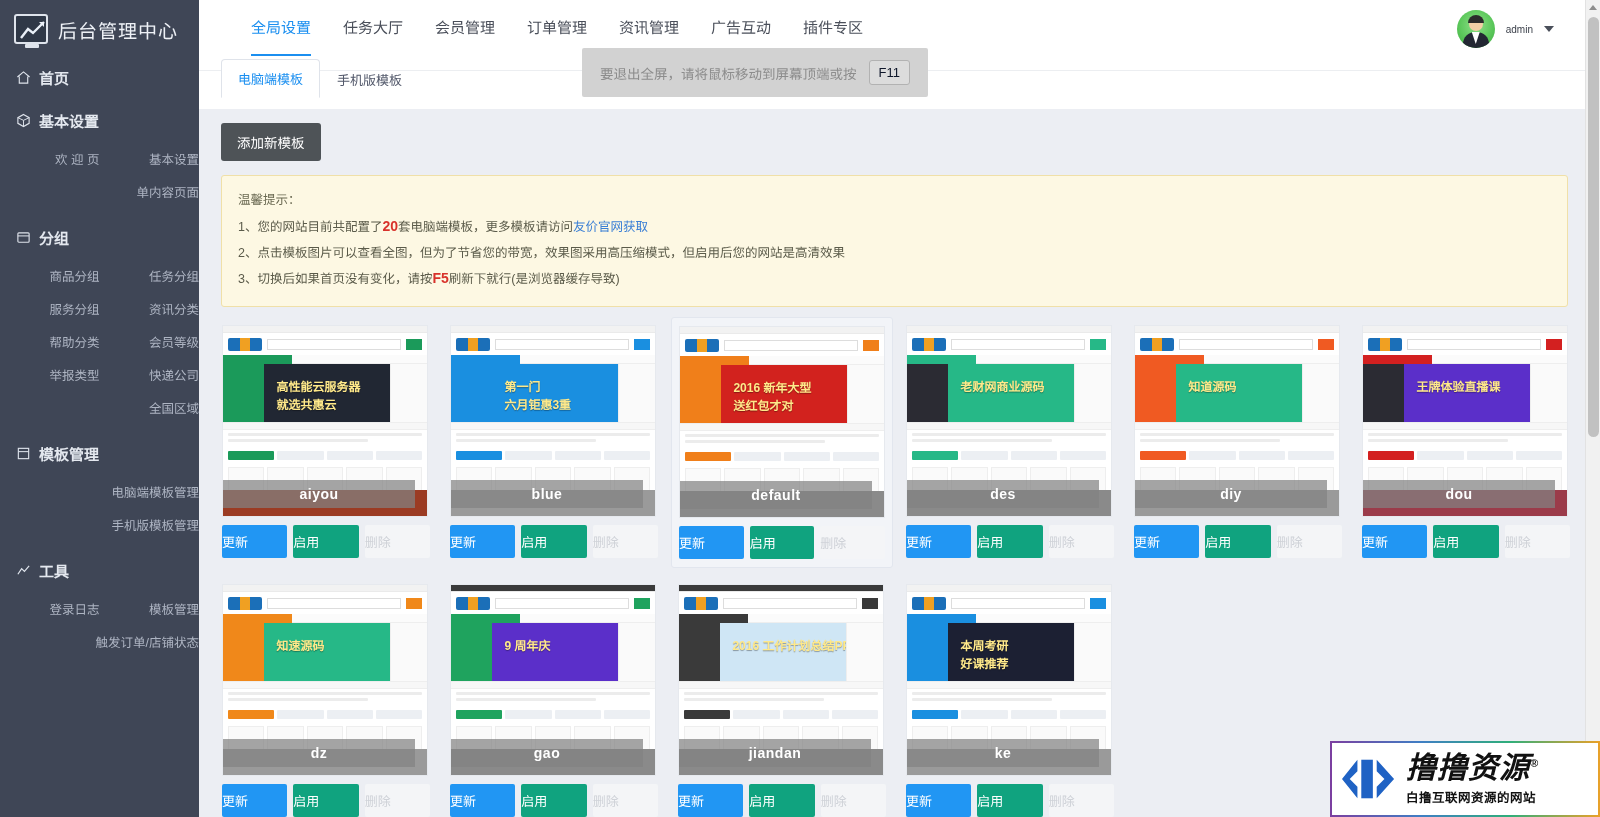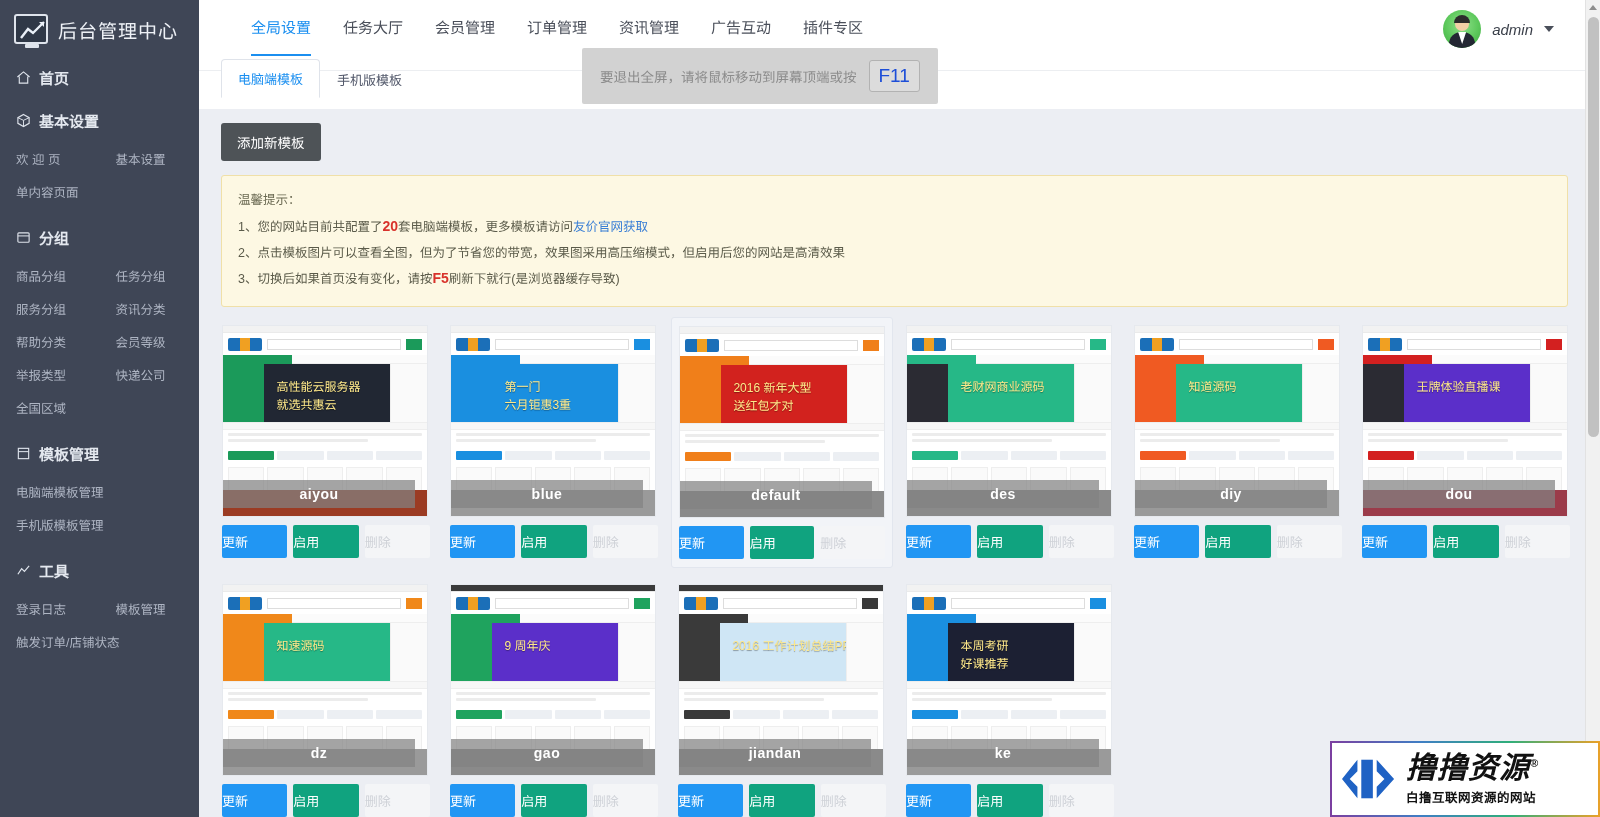--- a/index.html
+++ b/index.html
@@ -35,21 +35,21 @@
   .brand-title { font-size: 19px; color: #eef1f6; letter-spacing: 1px; font-weight: 500;}
 
   .nav-group { margin-top: 4px; }
   .nav-head {
     display: flex; align-items: center; gap: 8px;
     padding: 9px 0 9px 16px; font-size: 15px; color: #e4e8ef; font-weight: 600;
     cursor: pointer;
   }
   .nav-head .gi { width: 15px; height: 15px; display:inline-block; position: relative; }
   .sub-list {
-    display: flex; flex-wrap: wrap; padding: 2px 0 6px 0;
+    display: flex; flex-wrap: wrap; padding: 2px 0 6px 0; text-align: right;
   }
   .sub-item {
     width: 50%; font-size: 12.5px; color: #aeb5c3;
     padding: 7px 0 7px 16px; cursor: pointer; white-space: nowrap;
   }
   .sub-item.full { width: 100%; }
 
   
   .right { flex: 1 1 auto; height: 817px; position: relative; background: #eceef3; }
 
@@ -73,34 +73,34 @@
   }
   .avatar {
     width: 38px; height: 38px; border-radius: 50%;
     background: radial-gradient(circle at 50% 40%, #8fe08a 0%, #5cc85b 55%, #3aa83c 100%);
     position: relative; overflow: hidden;
   }
   .avatar .head { position:absolute; left:12px; top:7px; width:14px; height:14px; border-radius:50%; background:#f2cfa6; }
   .avatar .hair { position:absolute; left:11px; top:5px; width:16px; height:8px; border-radius:8px 8px 0 0; background:#2c2c2c; }
   .avatar .body { position:absolute; left:6px; top:22px; width:26px; height:18px; border-radius:12px 12px 0 0; background:#232733; }
   .avatar .shirt{ position:absolute; left:15px; top:22px; width:8px; height:12px; background:#fff; clip-path: polygon(0 0,100% 0,50% 100%); }
-  .username { font-size: 15px; color: #3a3f49; font-style: italic; }
+  .username { font-size: 10px; color: #3a3f49; }
   .caret-down {
     width: 0; height: 0; border-left: 5px solid transparent; border-right: 5px solid transparent;
     border-top: 6px solid #4a4f5a;
   }
   .fs-tooltip {
     position: absolute; left: 383px; top: 48px;
     background: #d2d2d2; color: #8c8c8c; font-size: 13.5px;
     padding: 12px 18px; display: flex; align-items: center; gap: 12px;
     border-radius: 2px; white-space: nowrap;
   }
   .fs-key {
-    border: 1px solid #b2b2b2; background: #dcdcdc; color: #1d4ed8;
-    padding: 4px 9px; border-radius: 3px; font-size: 19px;
+    border: 1px solid #b2b2b2; background: #dcdcdc; color: #0f172a;
+    padding: 4px 9px; border-radius: 3px; font-size: 13px;
   }
 
   
   .tabs-wrap { background: #fff; padding: 0 0 12px 22px; height: 38px; display:flex; align-items:flex-end; }
   .tab {
     font-size: 13px; color: #52586a; padding: 9px 16px 9px 16px; cursor: pointer;
     border: 1px solid transparent; border-bottom: none; position: relative; top: 1px;
   }
   .tab.active {
     color: #1b8ff0; background: #fff;
@@ -162,21 +162,21 @@
   .mk-logo { width:34px; height:13px; border-radius:2px;
              background: linear-gradient(90deg,#1b6fb8 0 36%, #f0a022 36% 64%, #1b6fb8 64% 100%); }
   .mk-srch { flex:1; height:11px; background:#fff; border:1px solid #ddd; }
   .mk-sbtn { width:16px; height:11px; }
   .mk-menu { height:9px; display:flex; }
   .mk-menu .m1 { width:34%; }
   .mk-menu .m2 { flex:1; background:#fbfbfb; border-bottom:1px solid #eee;}
   .mk-banner { height:58px; position:relative; display:flex; }
   .mk-side { width:20%; height:100%; }
   .mk-hero { flex:1; height:100%; position:relative; overflow:hidden; }
-  .mk-hero .txt { position:absolute; left:10%; top:22%; font-size:12px; font-weight:400;
+  .mk-hero .txt { position:absolute; left:10%; top:22%; font-size:12px; font-weight:700;
                   color:#ffe98a; text-shadow:0 1px 1px rgba(0,0,0,.35); white-space:nowrap;}
   .mk-rail { width:18%; background:#fafafa; border-left:1px solid #eee;}
   .mk-strip { height:8px; background:#f7f7f7; border-top:1px solid #eee; border-bottom:1px solid #eee;}
   .mk-rowlines { padding:3px 5px; }
   .mk-rowlines i { display:block; height:3px; background:#ececec; margin-bottom:3px; border-radius:1px;}
   .mk-cards { display:flex; gap:3px; padding:4px 5px; }
   .mk-cards .c { flex:1; height:48px; border:1px solid #eee; background:#fafafa; position:relative; overflow:hidden;}
   .mk-cards .c .im { height:30px; }
   .mk-cards .c .ln { height:3px; background:#ececec; margin:3px 3px 0 3px;}
   .mk-cards .c .pr { height:3px; width:40%; background:#f4a0a0; margin:3px;}

